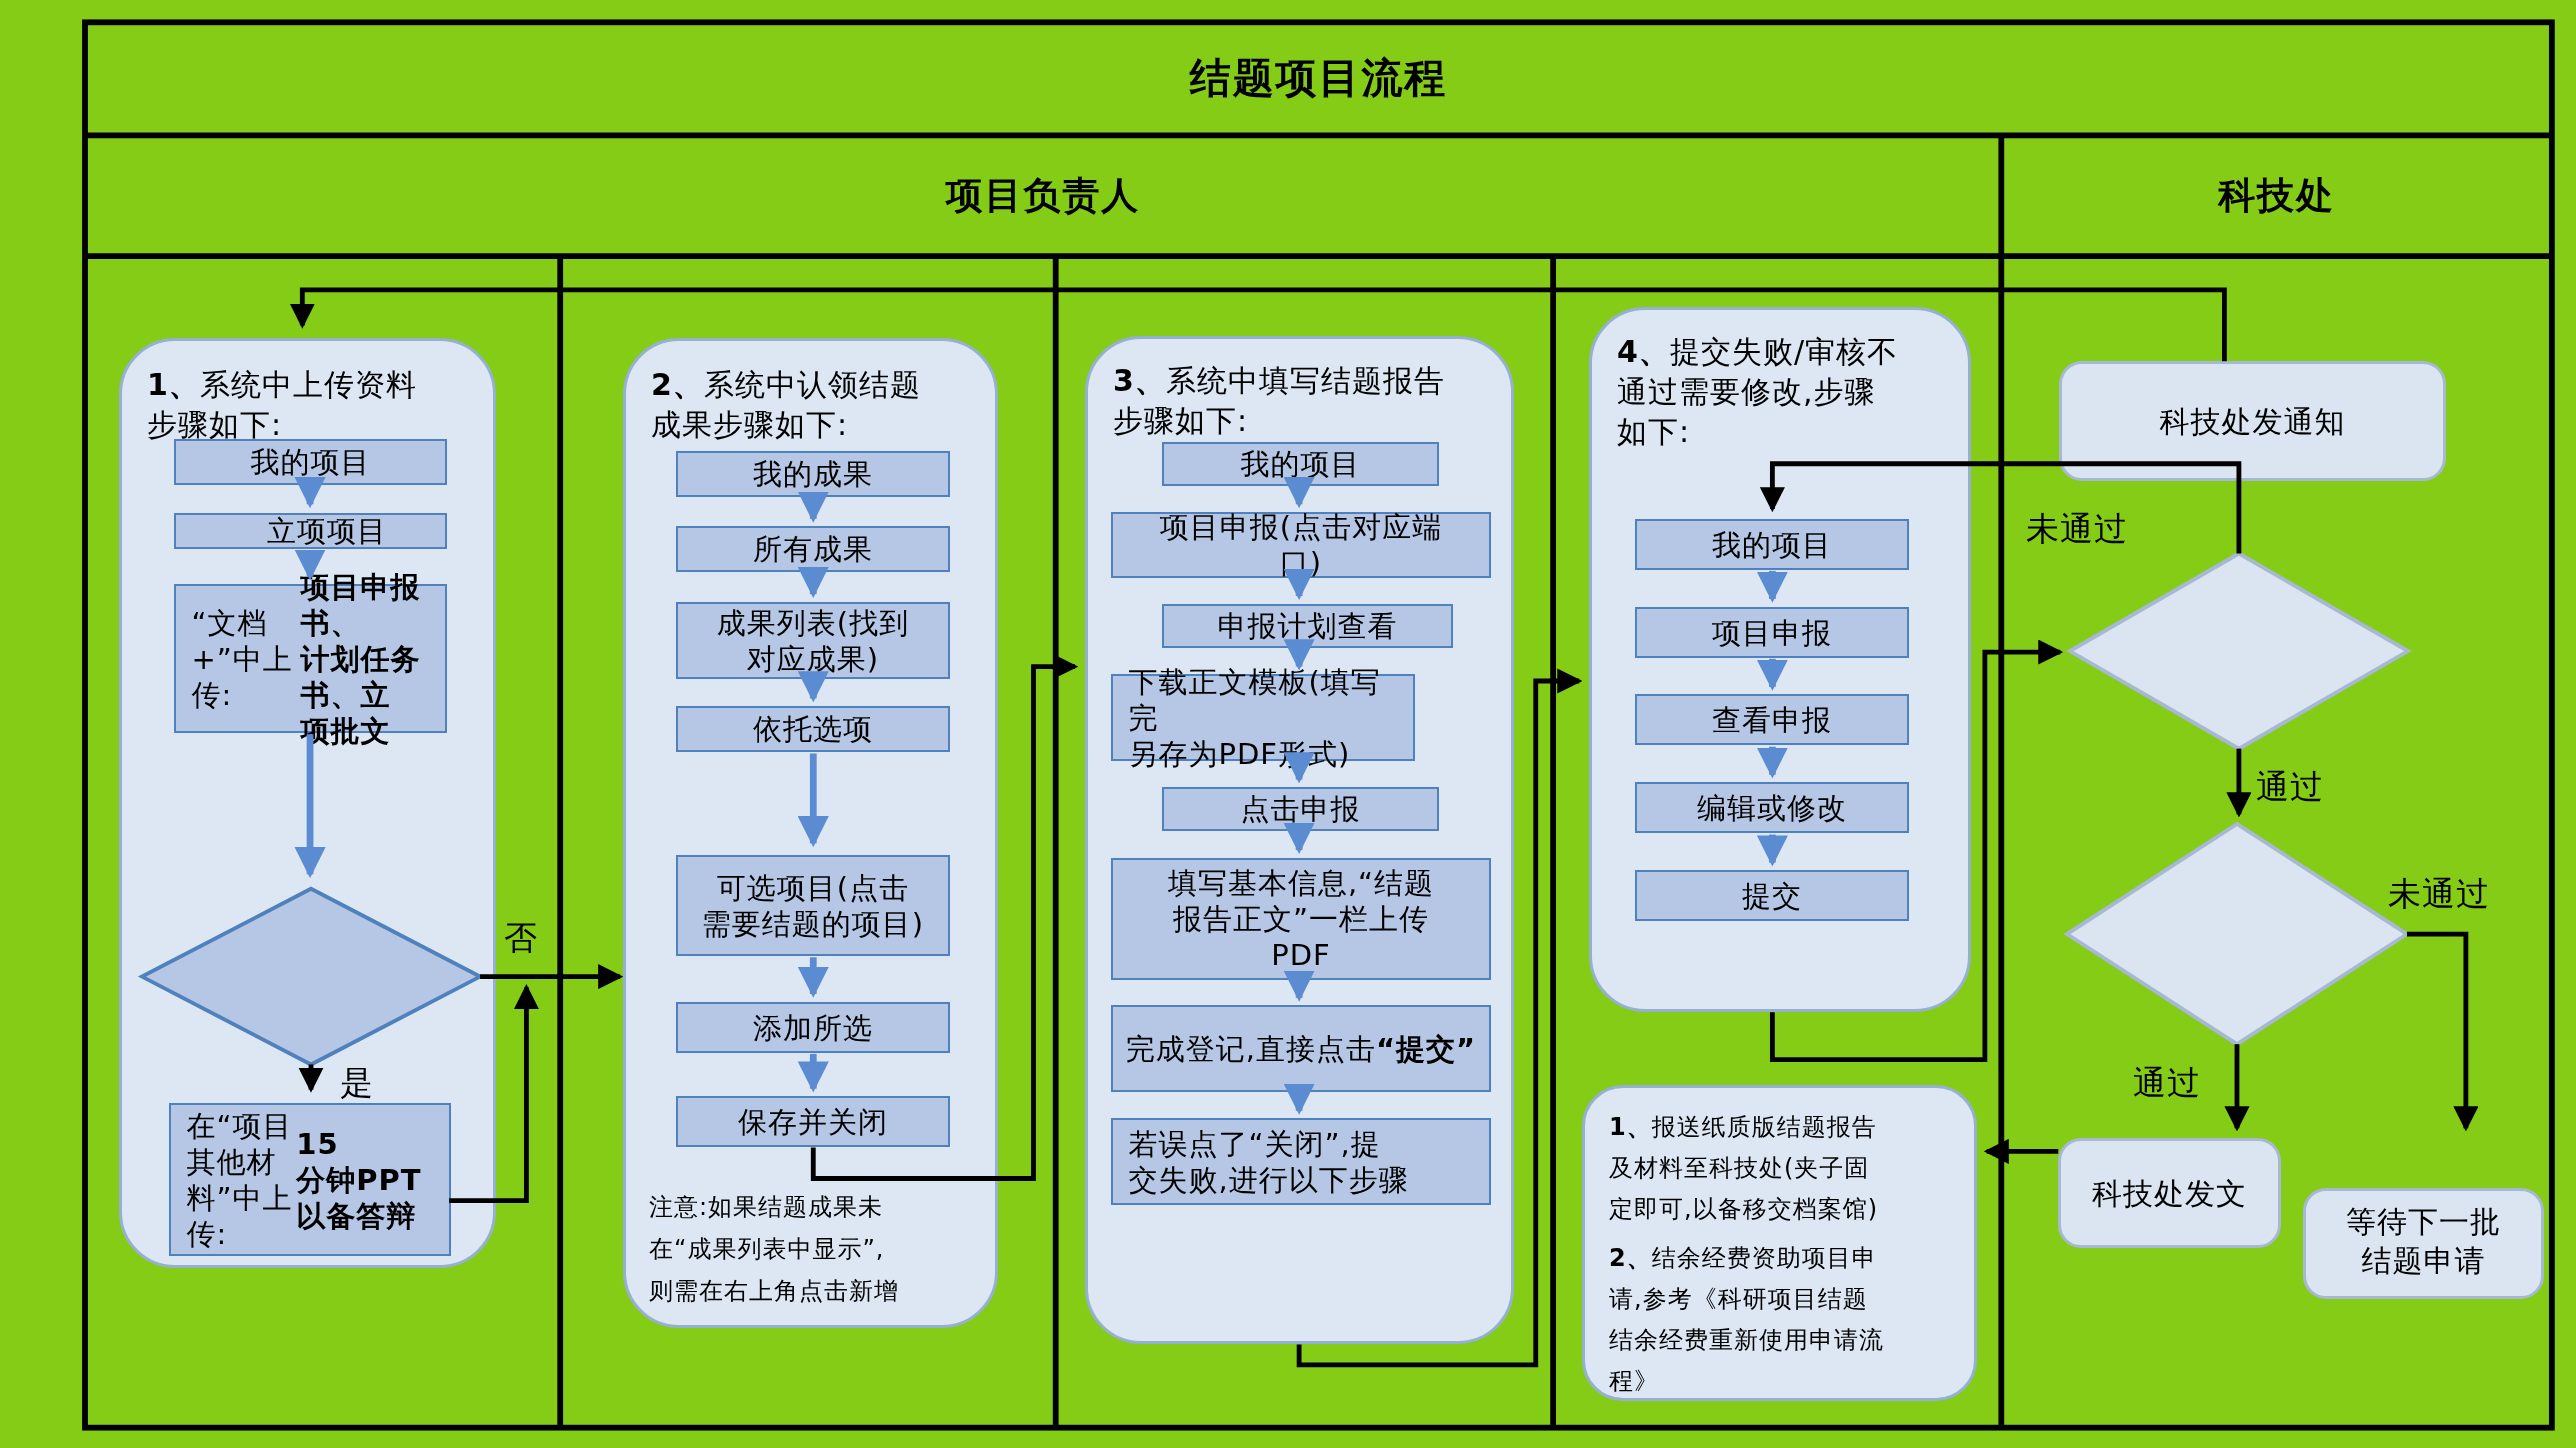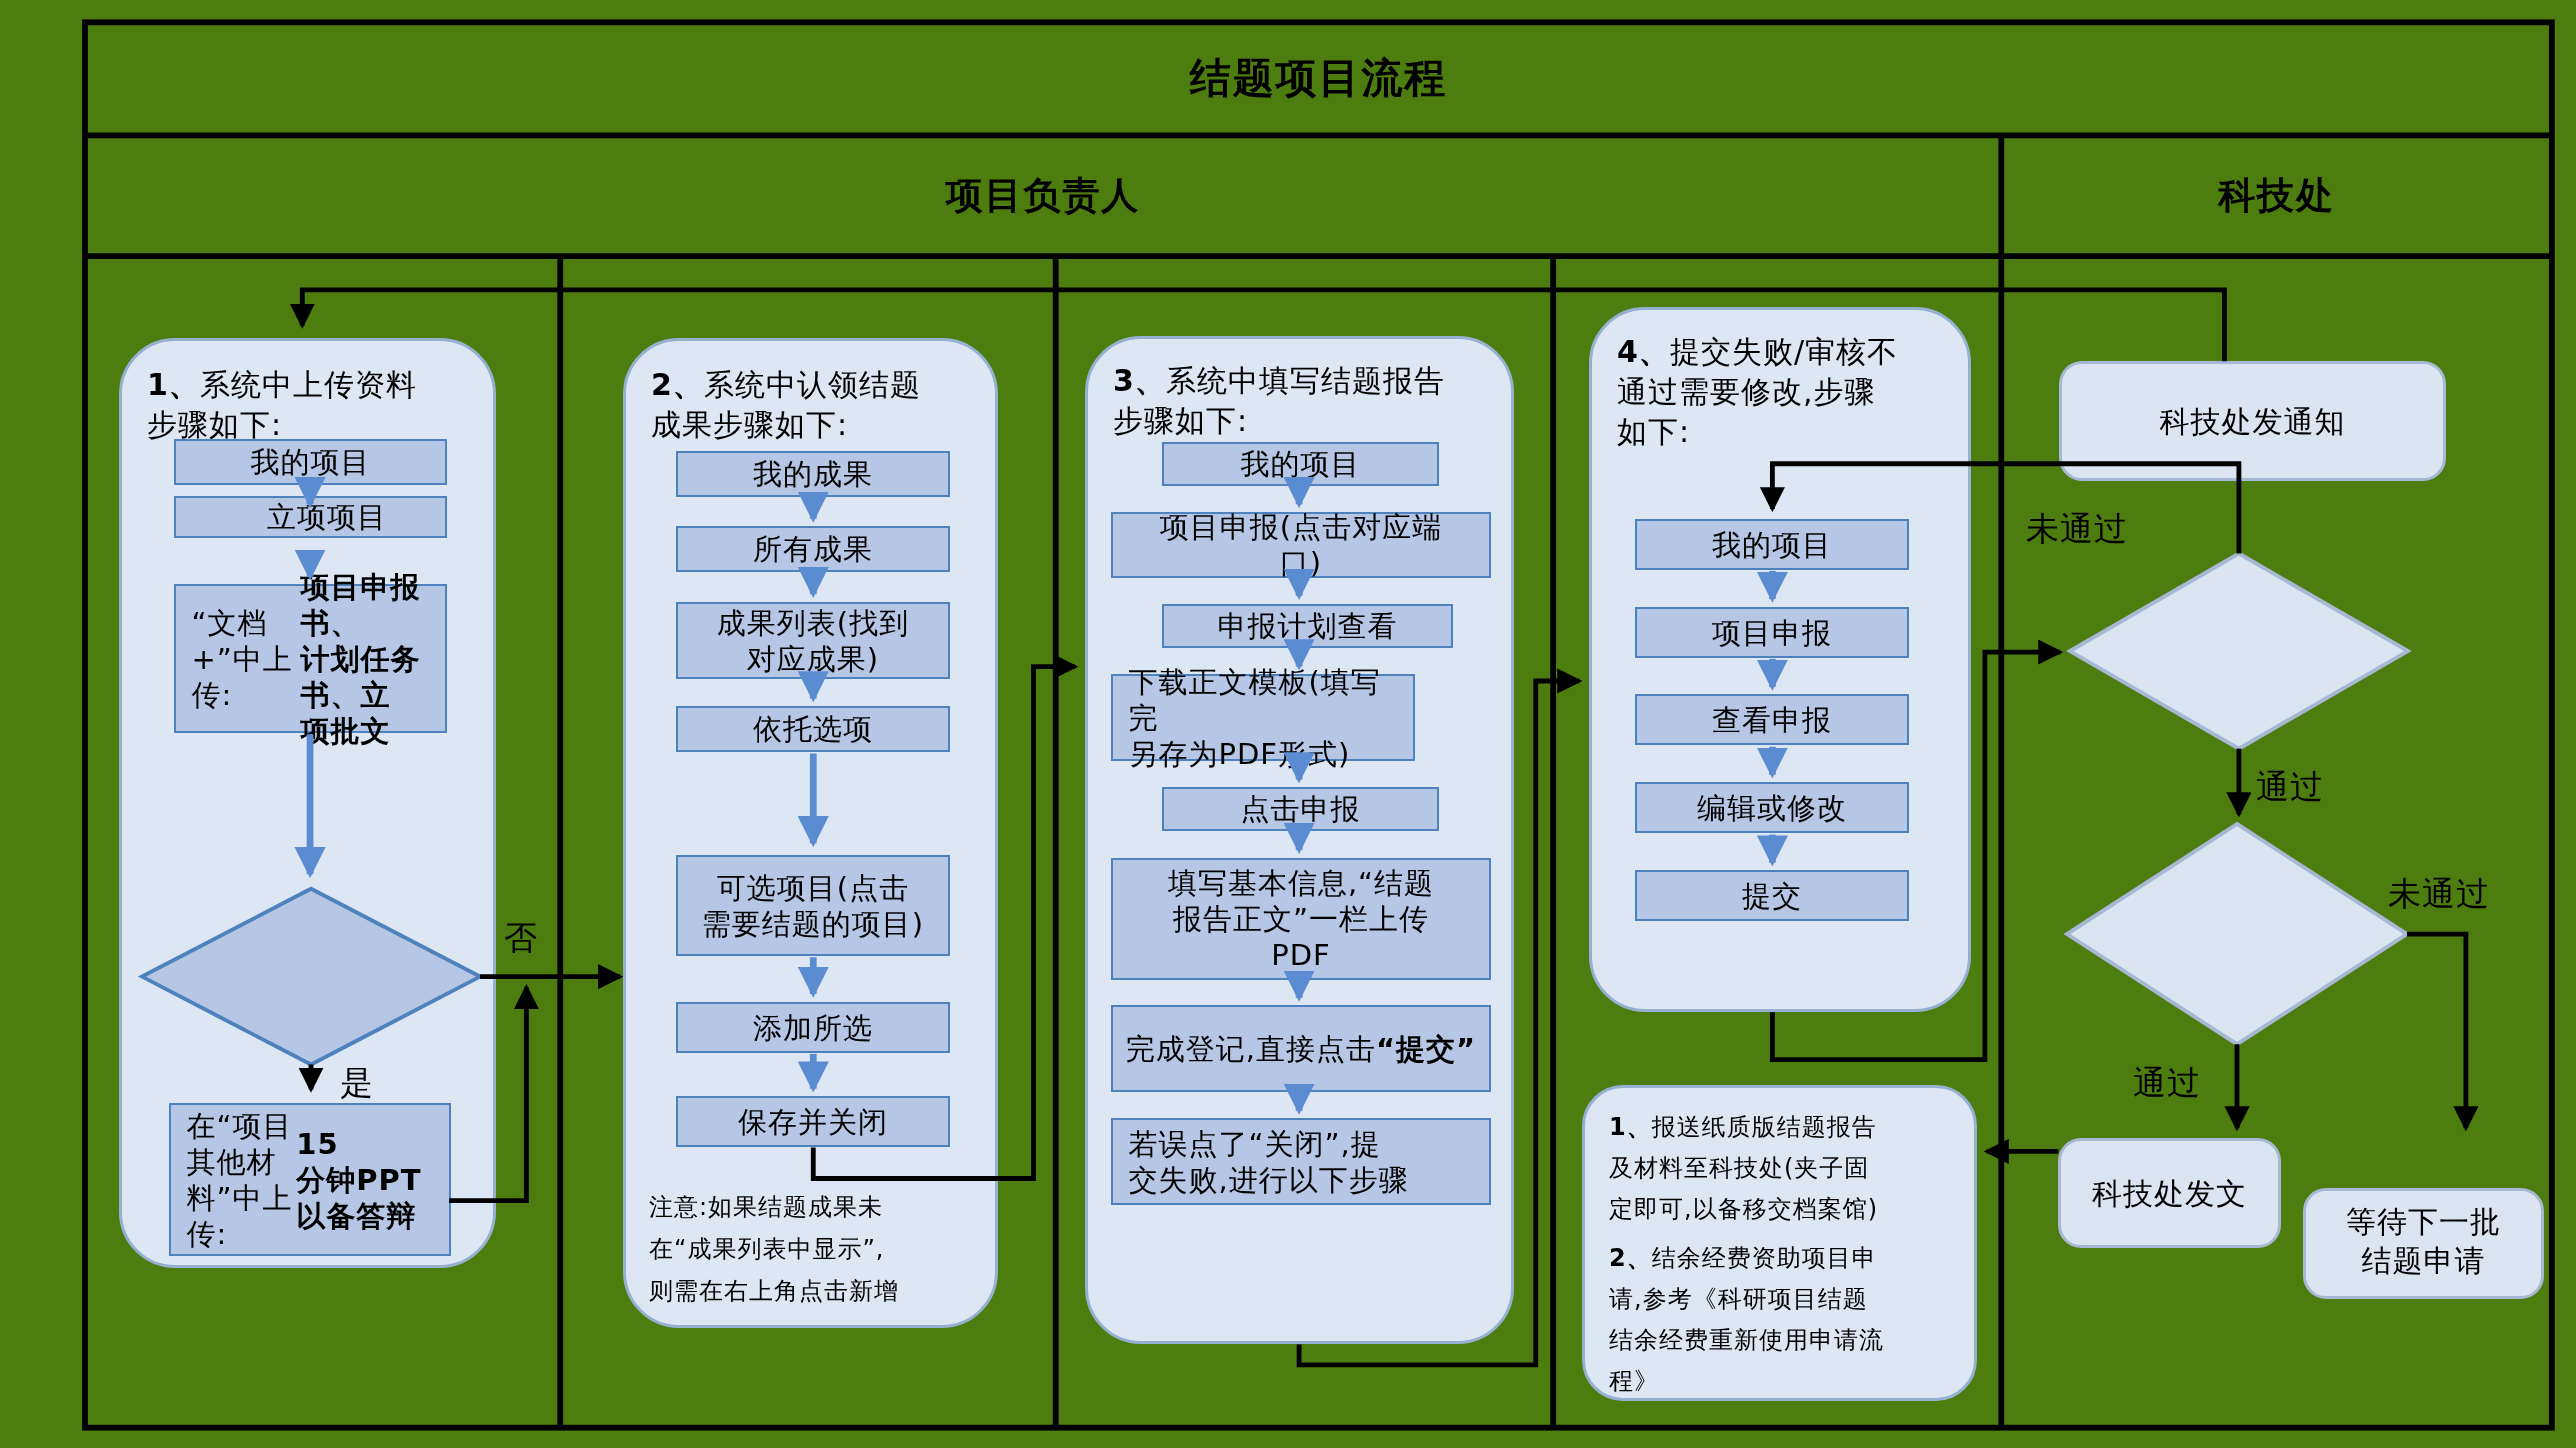--- a/index.html
+++ b/index.html
@@ -1,17 +1,17 @@
 <!DOCTYPE html>
 <html><head>
 <meta charset="utf-8">
 <style>
   html,body{margin:0;padding:0;background:#fff;}
   body{font-family:"DejaVu Sans","Liberation Sans",sans-serif;color:#000;}
-  #stage{position:relative;width:2576px;height:1449px;background:#4d7c0f;overflow:hidden;}
+  #stage{position:relative;width:2576px;height:1449px;background:#84cc16;overflow:hidden;}
 
   
   .cell{position:absolute;display:flex;align-items:center;justify-content:center;box-sizing:border-box;}
   .title-text{font-size:41px;font-weight:bold;letter-spacing:1.9px;}
   .lane-text{font-size:37px;font-weight:bold;letter-spacing:1.9px;}
 
   
   .container{position:absolute;background:#dce7f3;border:3.9px solid #96b0d2;border-radius:56px;box-sizing:border-box;}
   .note-round{position:absolute;background:#dce7f3;border:3.9px solid #96b0d2;border-radius:41px;box-sizing:border-box;}
 
@@ -61,21 +61,21 @@
 步骤如下:</span></div>
   <div class="heading" style="left:651px;top:365px;width:328px;"><span style="font-weight: bold;">2、</span><span>系统中认领结题
 成果步骤如下:</span></div>
   <div class="heading" style="left:1113px;top:361px;width:386px;"><span style="font-weight: bold;">3、</span><span>系统中填写结题报告
 步骤如下:</span></div>
   <div class="heading" style="left:1617px;top:332px;width:338px;"><span style="font-weight: bold;">4、</span><span>提交失败/审核不
 通过需要修改,步骤
 如下:</span></div>
 
   <div class="step" style="left:174px;top:439px;width:273px;height:46px;">我的项目</div>
-  <div class="step" style="left:174px;top:496px;width:273px;height:42px;padding-left:33px;">立项项目</div>
+  <div class="step" style="left:174px;top:513px;width:273px;height:36px;padding-left:33px;">立项项目</div>
   <div class="step leftal" style="left:174px;top:584px;width:273px;height:149px;"><span>“文档+”中上
 传:</span><span style="font-weight: bold;">项目申报书、
 计划任务书、立
 项批文</span></div>
   <div class="dtext" style="left:311px;top:977px;">重大项目</div>
   <div class="step leftal" style="left:169px;top:1103px;width:282px;height:153px;"><span>在“项目其他材
 料”中上传:</span><span style="font-weight: bold;">15
 分钟PPT以备答辩</span></div>
   <div class="lbl" style="left:340px;top:1061px;">是</div>
   <div class="lbl" style="left:504px;top:916px;">否</div>

